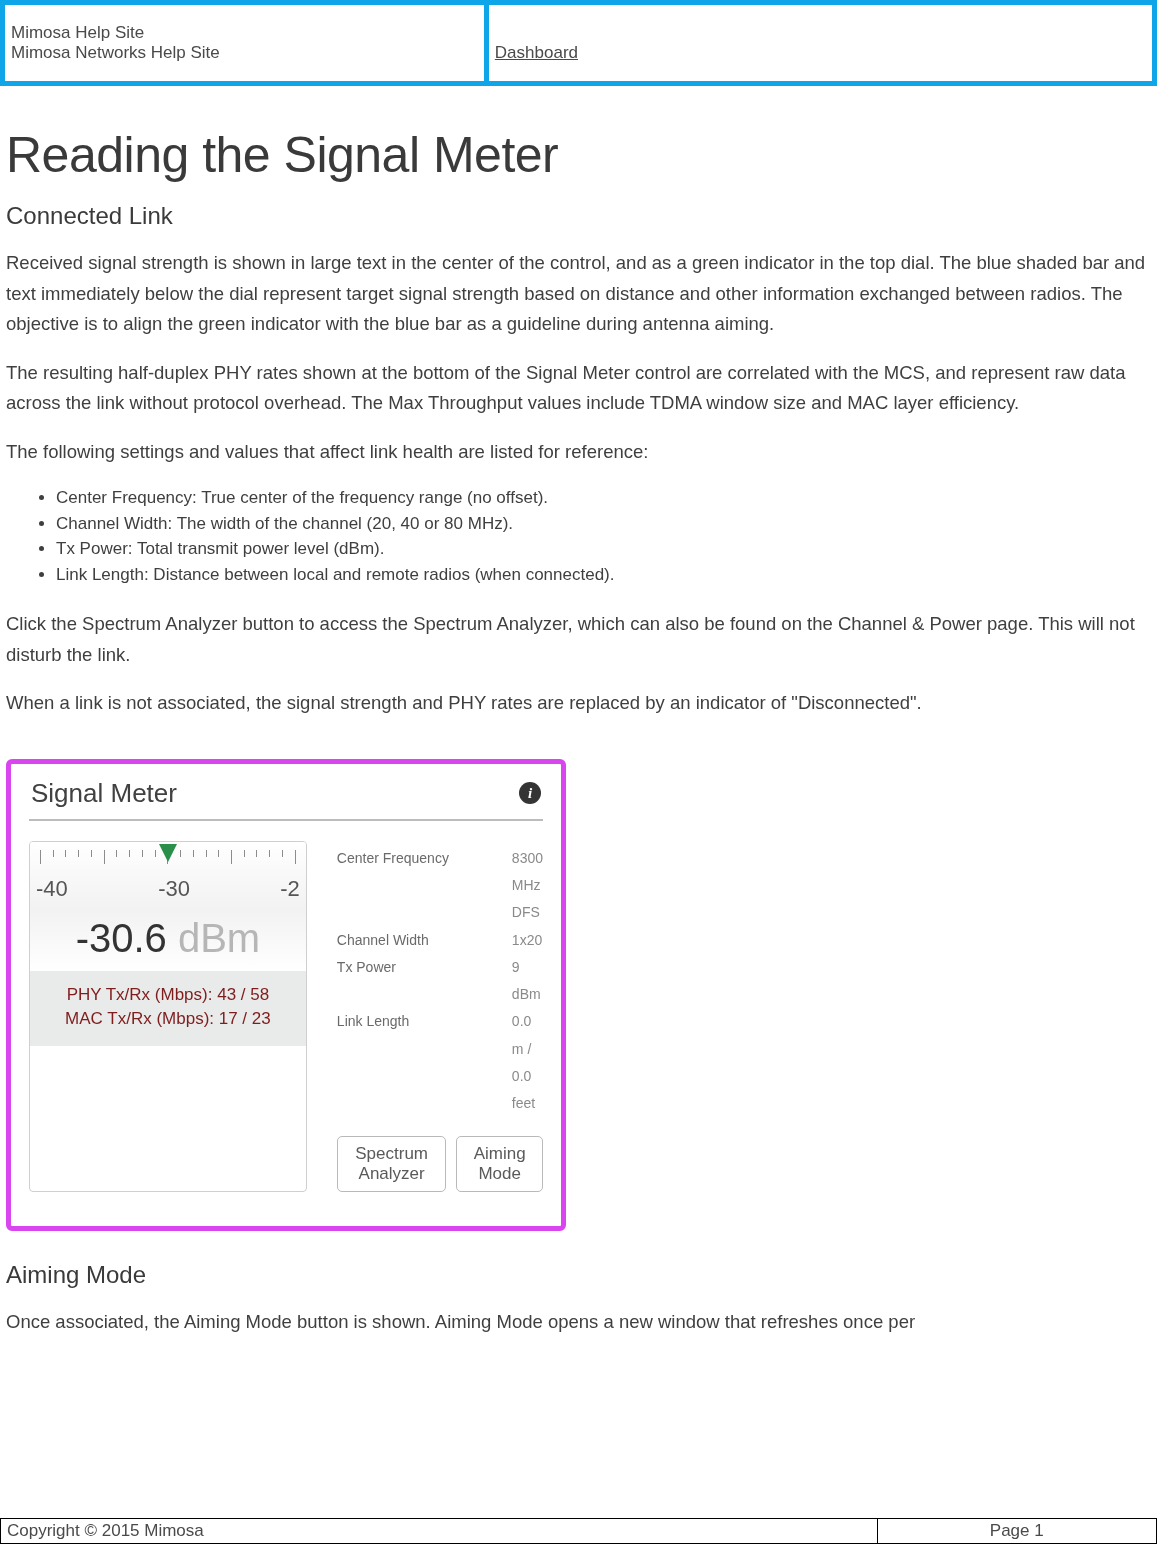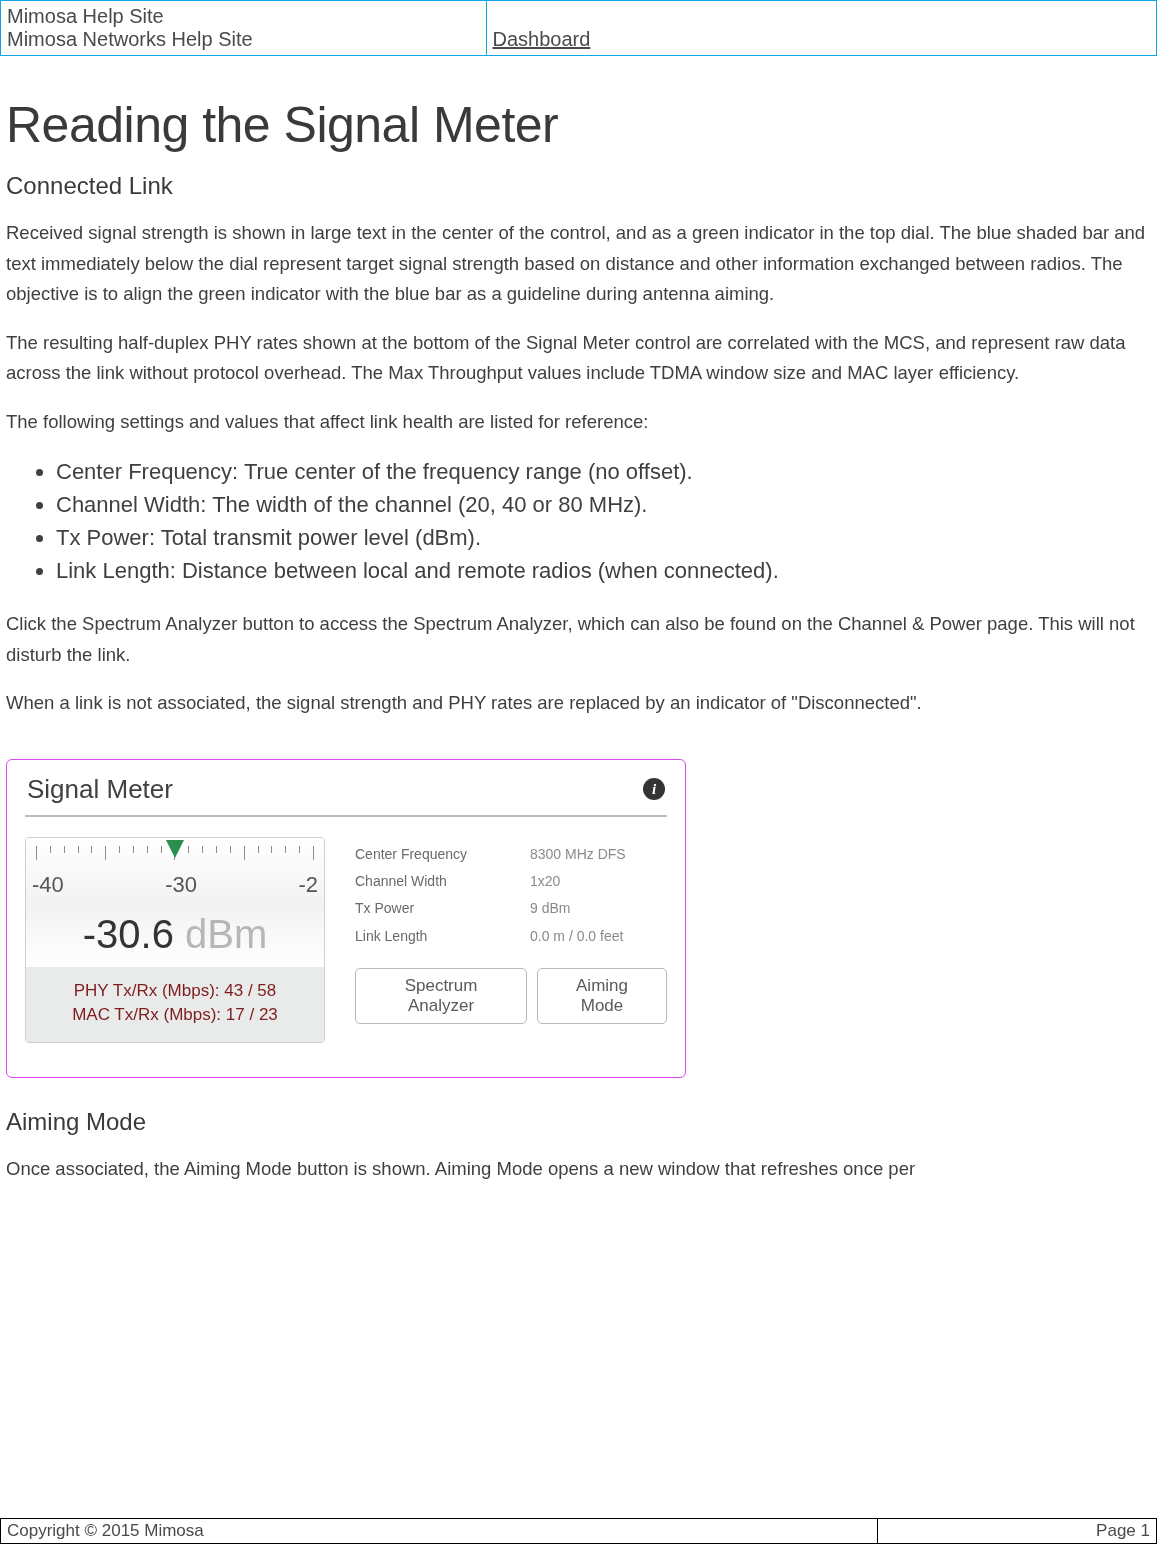--- a/index.html
+++ b/index.html
@@ -9,23 +9,23 @@
       background: #fff;
       width: 1157px;
       height: 1545px;
       position: relative;
     }
     .header-table {
       width: 100%;
       border-collapse: collapse;
     }
     .header-table td {
-      border: 1px solid #0ea5e9;
-      padding: 4px 6px;
-      font-size: 20px;
+      border: 5px solid #0ea5e9;
+      padding: 18px 6px;
+      font-size: 17px;
       vertical-align: top;
       color: #4a4a4a;
     }
     .header-left { width: 42%; }
     .header-right { text-align: left; text-decoration: underline; }
     .main {
       padding: 0 6px;
     }
     h1 {
       font-size: 50px;
@@ -46,28 +46,28 @@
       font-size: 18.5px;
       line-height: 1.65;
       color: #3f3f3f;
       margin-bottom: 18px;
     }
     ul {
       margin-left: 50px;
       margin-bottom: 22px;
     }
     li {
-      font-size: 22px;
+      font-size: 17px;
       line-height: 1.5;
       color: #3f3f3f;
     }
     
     .signal-meter-card {
-      width: 680px;
-      border: 1px solid #d946ef;
+      width: 560px;
+      border: 5px solid #d946ef;
       border-radius: 6px;
       margin-top: 40px;
       margin-bottom: 30px;
       background: #fff;
       padding: 0 18px 34px 18px;
     }
     .card-header {
       display: flex;
       justify-content: space-between;
       align-items: center;
@@ -201,21 +201,21 @@
       position: absolute;
       bottom: 1px;
       left: 0;
     }
     .footer-table td {
       border: 1px solid #000;
       padding: 2px 6px;
       font-size: 17px;
       color: #4a4a4a;
     }
-    .footer-right { text-align: right; }
+    .footer-right { text-align: center; }
   </style>
 </head>
 <body>
 
 <table class="header-table">
   <tbody>
       <tr>
     <td class="header-left">
       <div>Mimosa Help Site</div>
       <div>Mimosa Networks Help Site</div>

